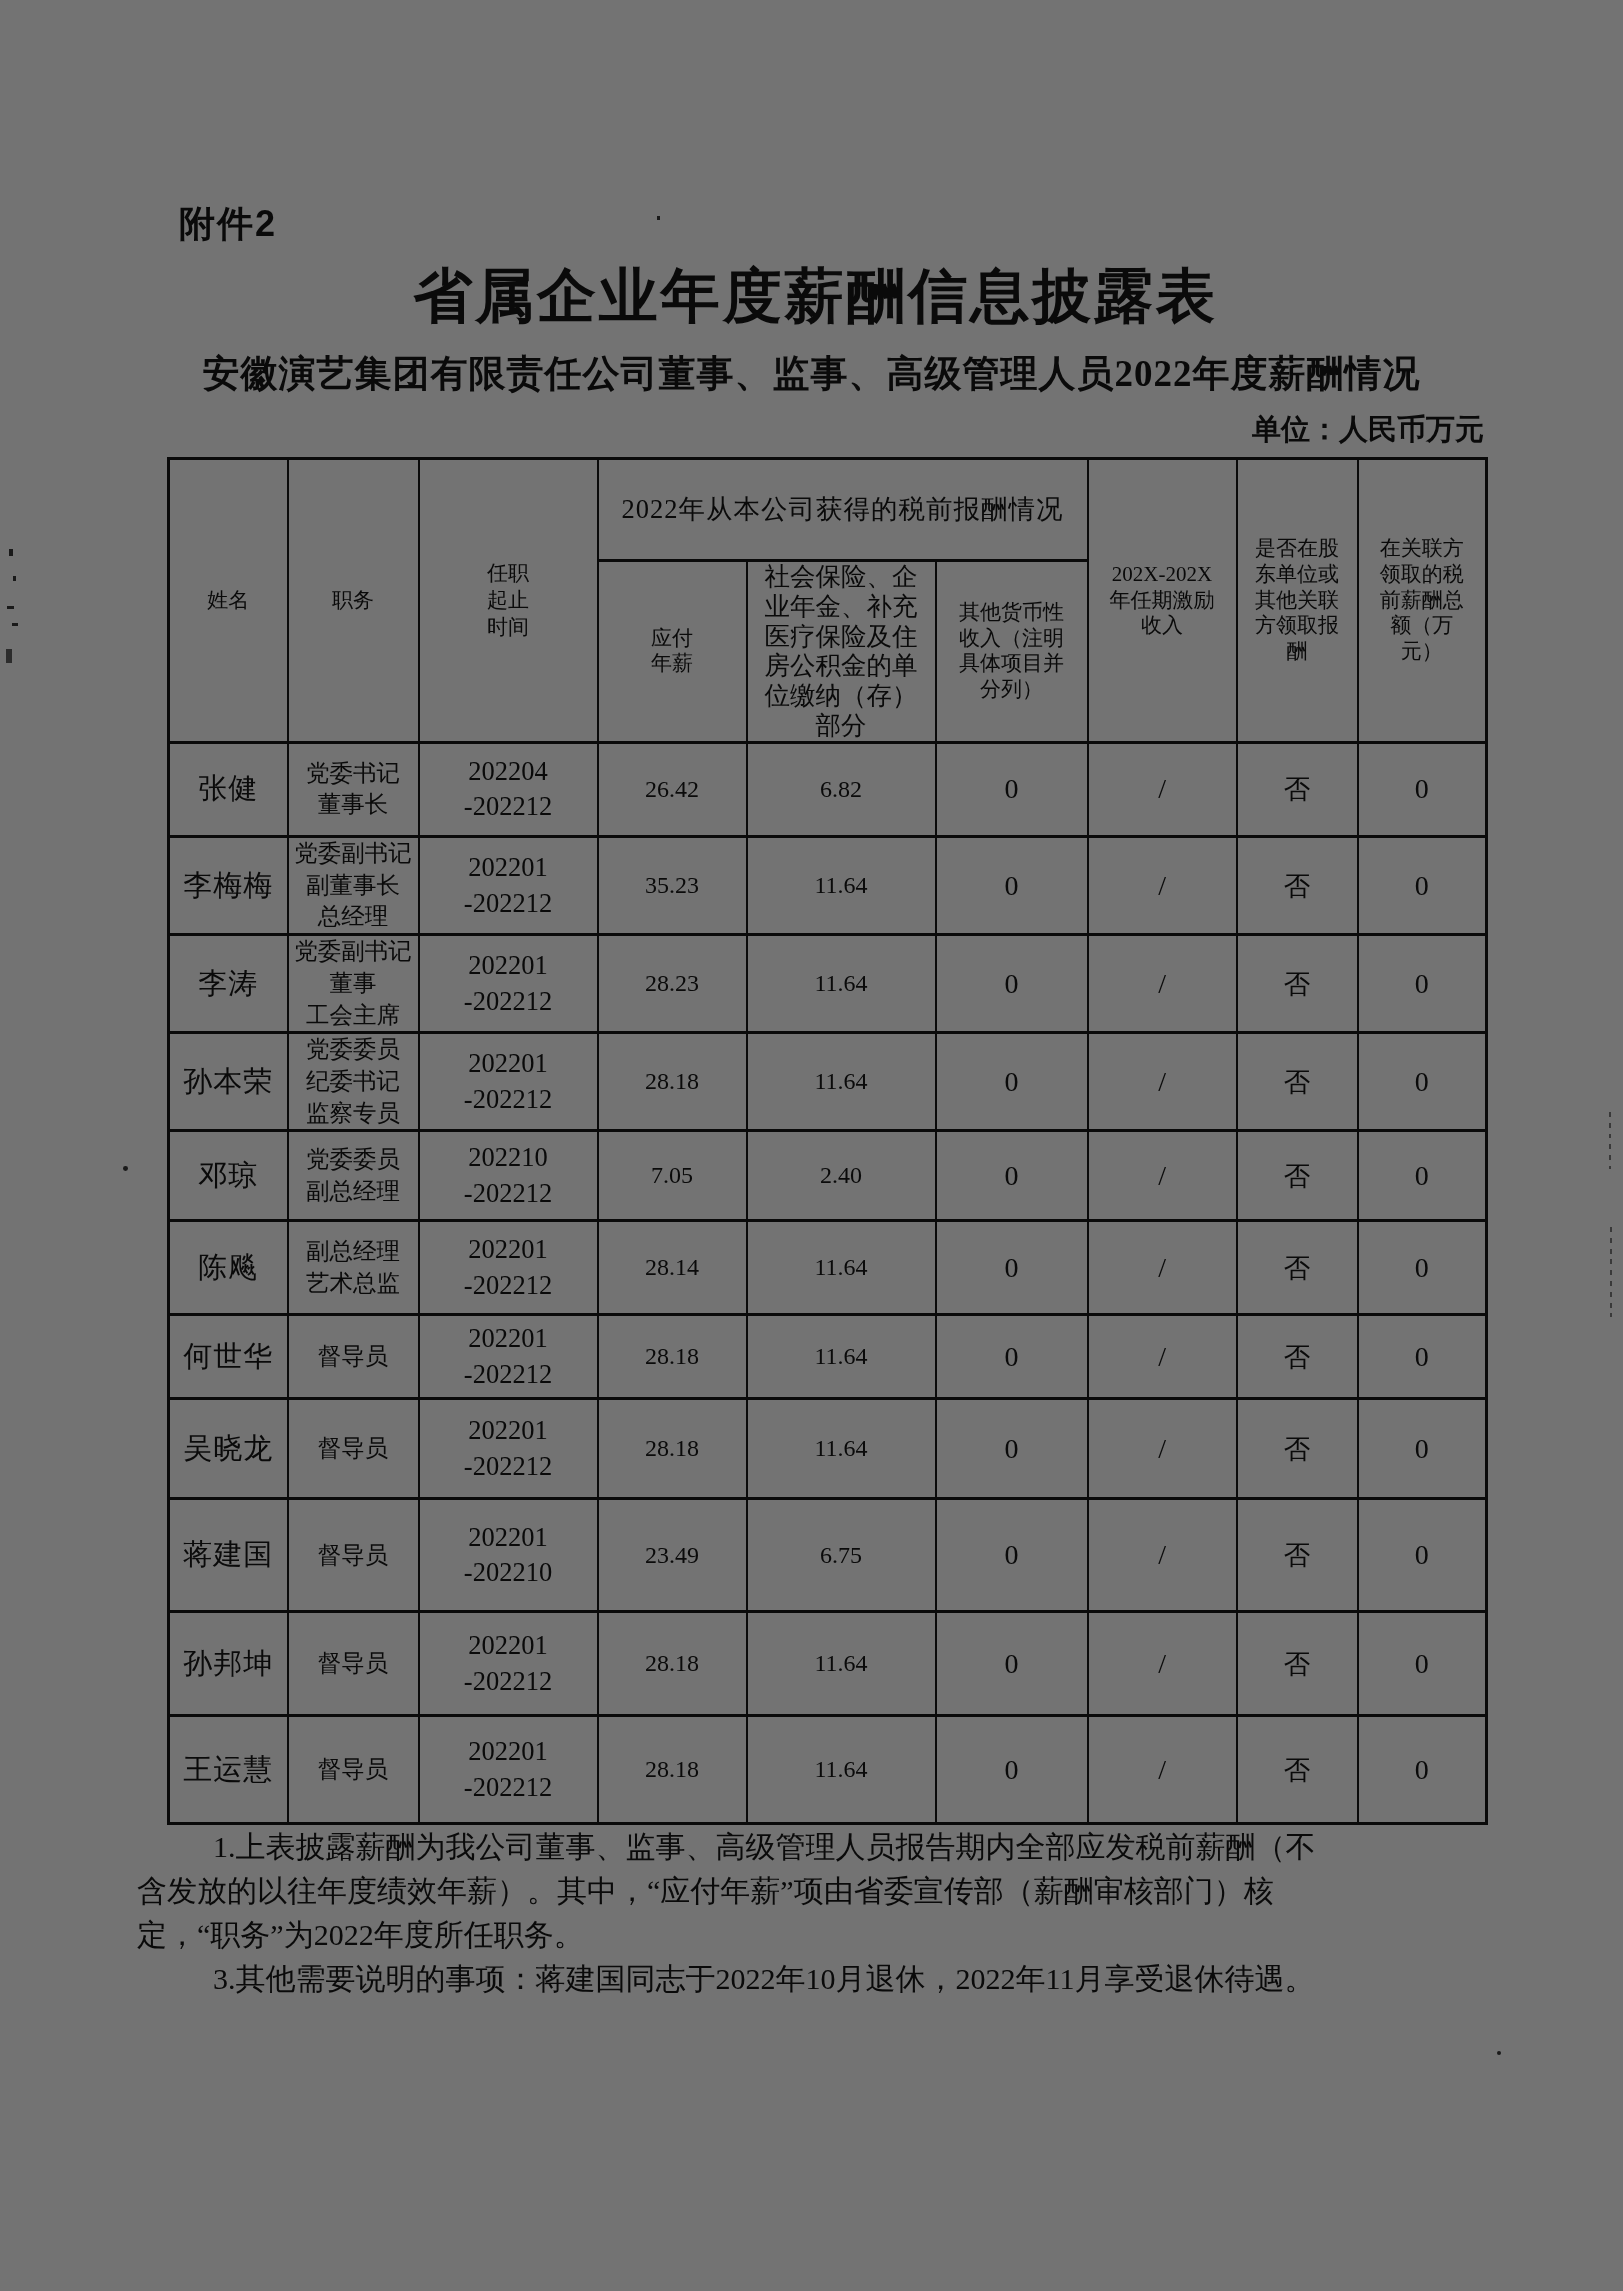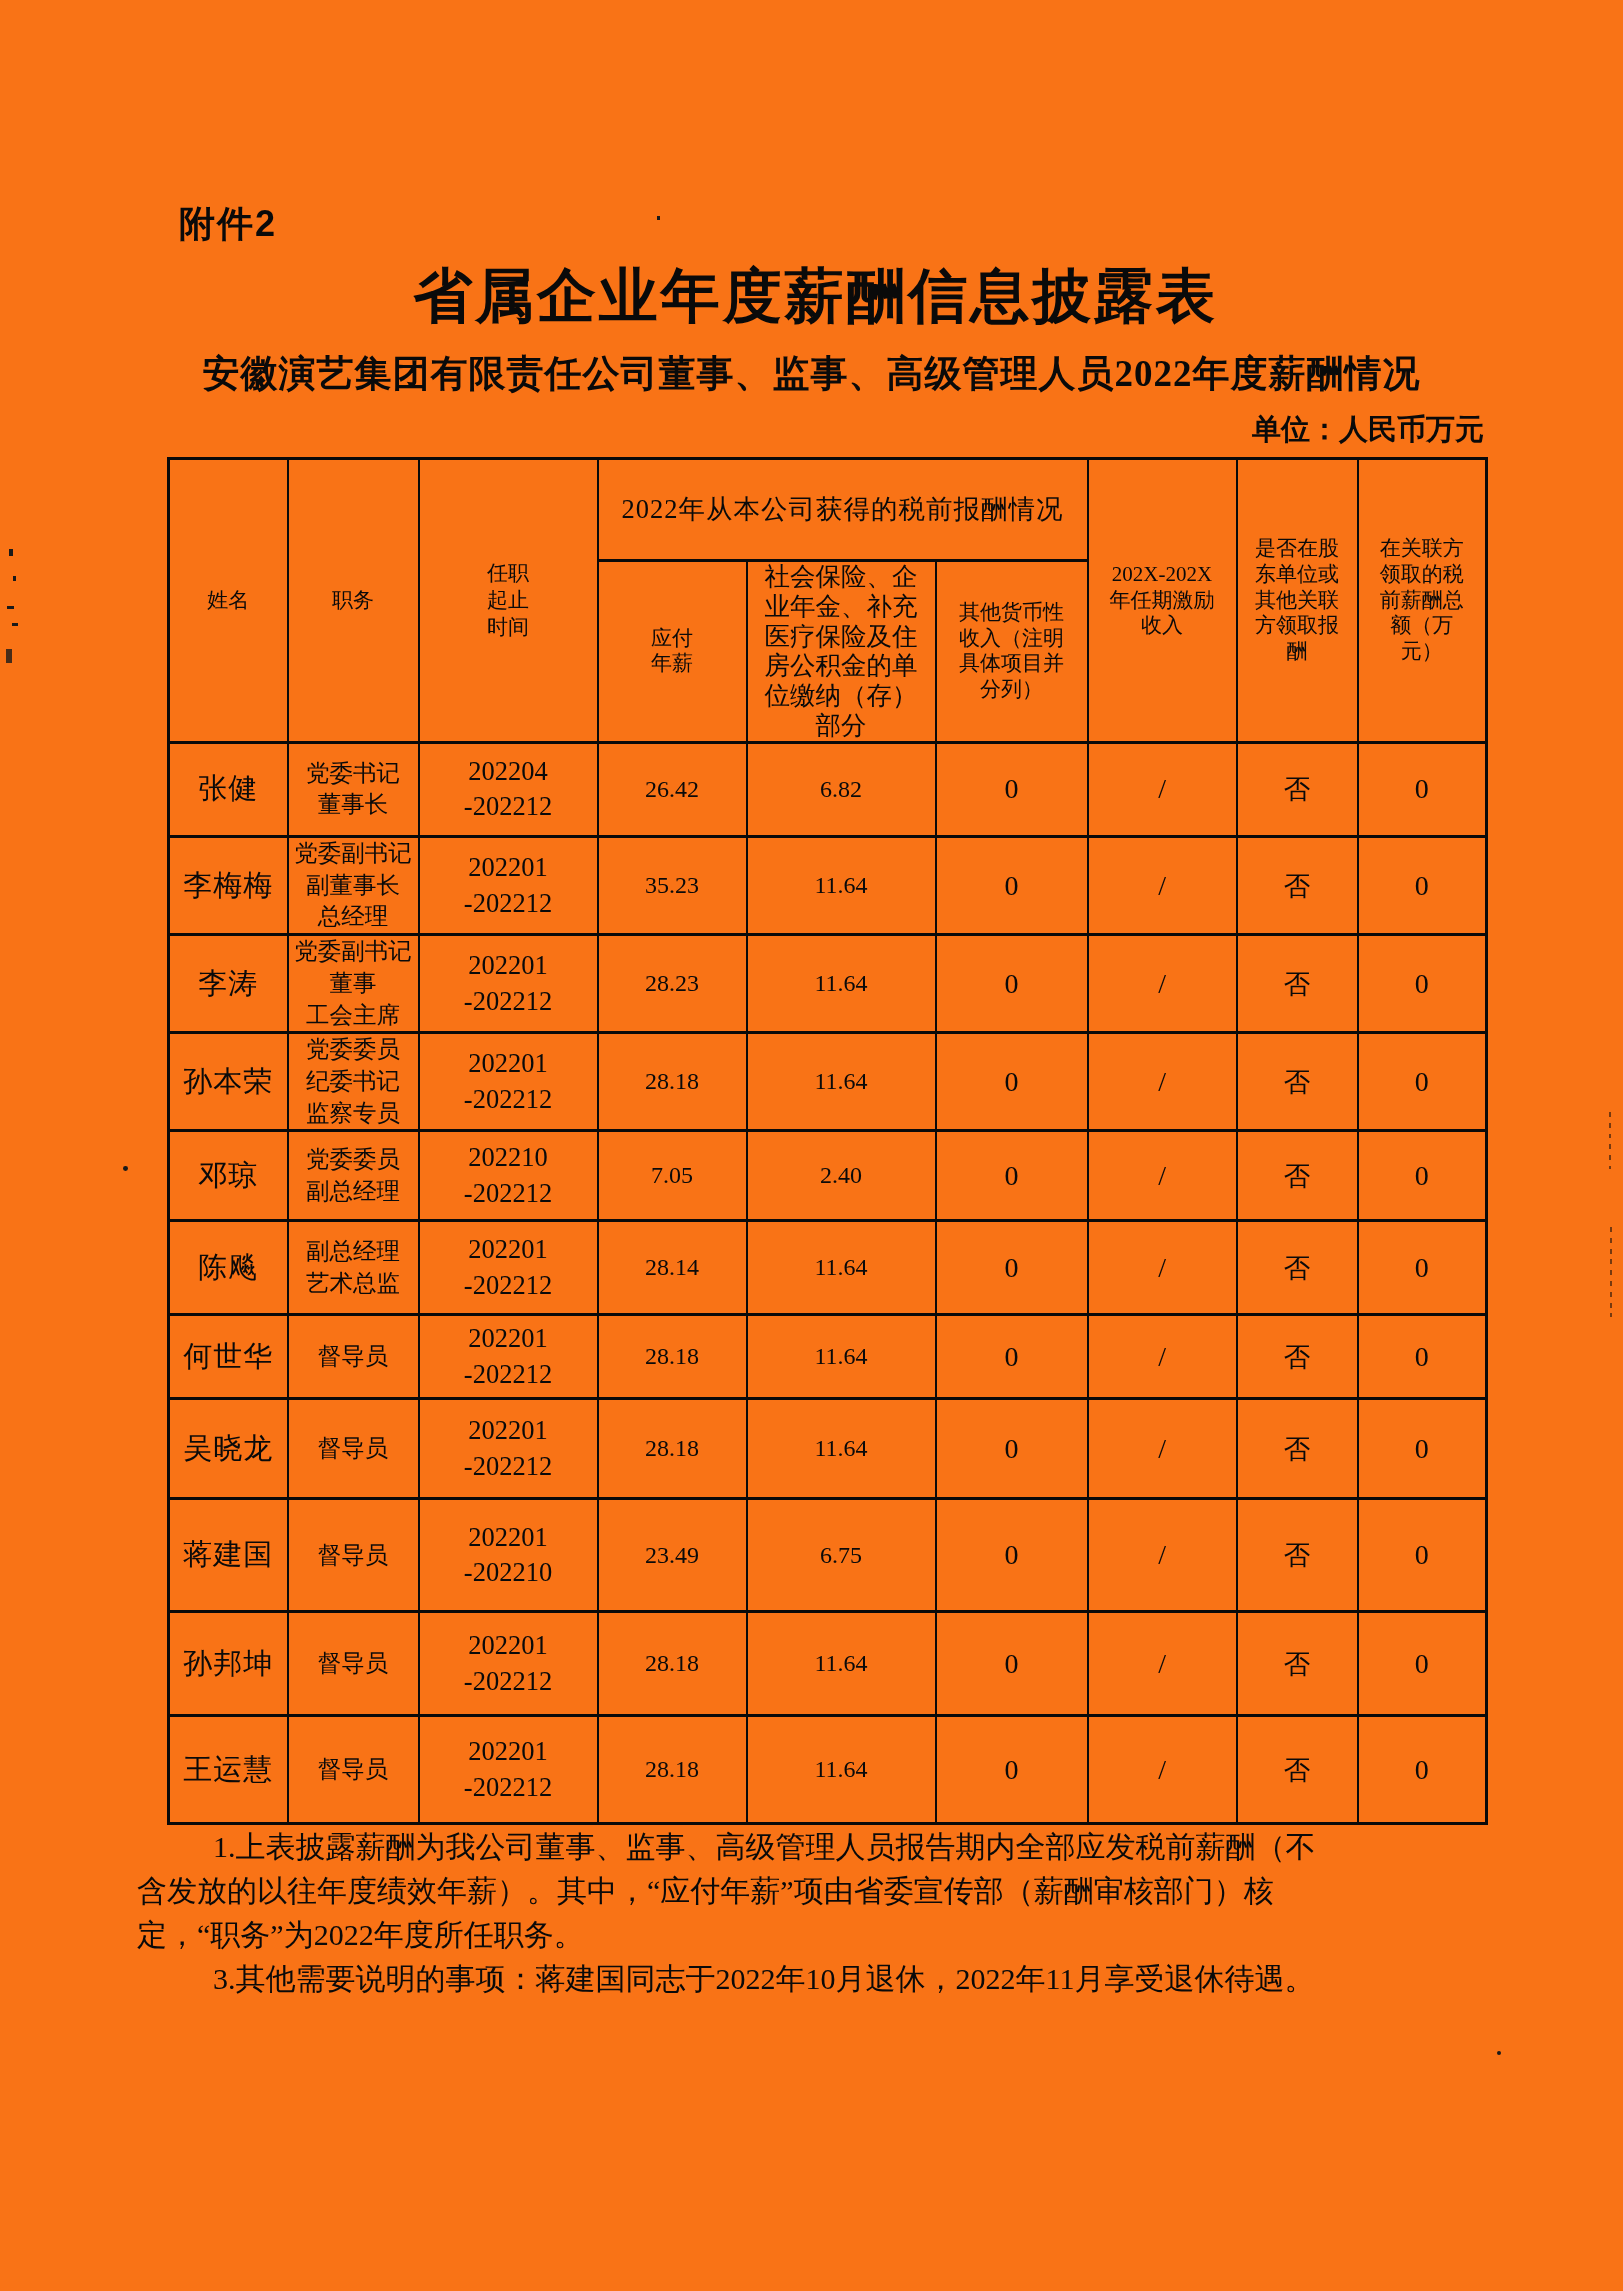--- a/index.html
+++ b/index.html
@@ -1,20 +1,20 @@
 <!DOCTYPE html>
 <html><head>
 <meta charset="utf-8">
 <style>
   html,body { margin:0; padding:0; background:#e8e8e8; }
   .page {
     position:relative;
     width:1623px; height:2292px;
     margin:0 auto;
-    background:#f97316;
+    background:#737373;
     color:#0a0a0a;
     font-family:"Liberation Serif","DejaVu Serif",serif;
     overflow:hidden;
   }
   .attachment {
     position:absolute; left:179px; top:200px;
     font-size:36px; font-weight:bold;
     font-family:"Liberation Sans","DejaVu Sans",sans-serif;
     letter-spacing:2px;
   }

